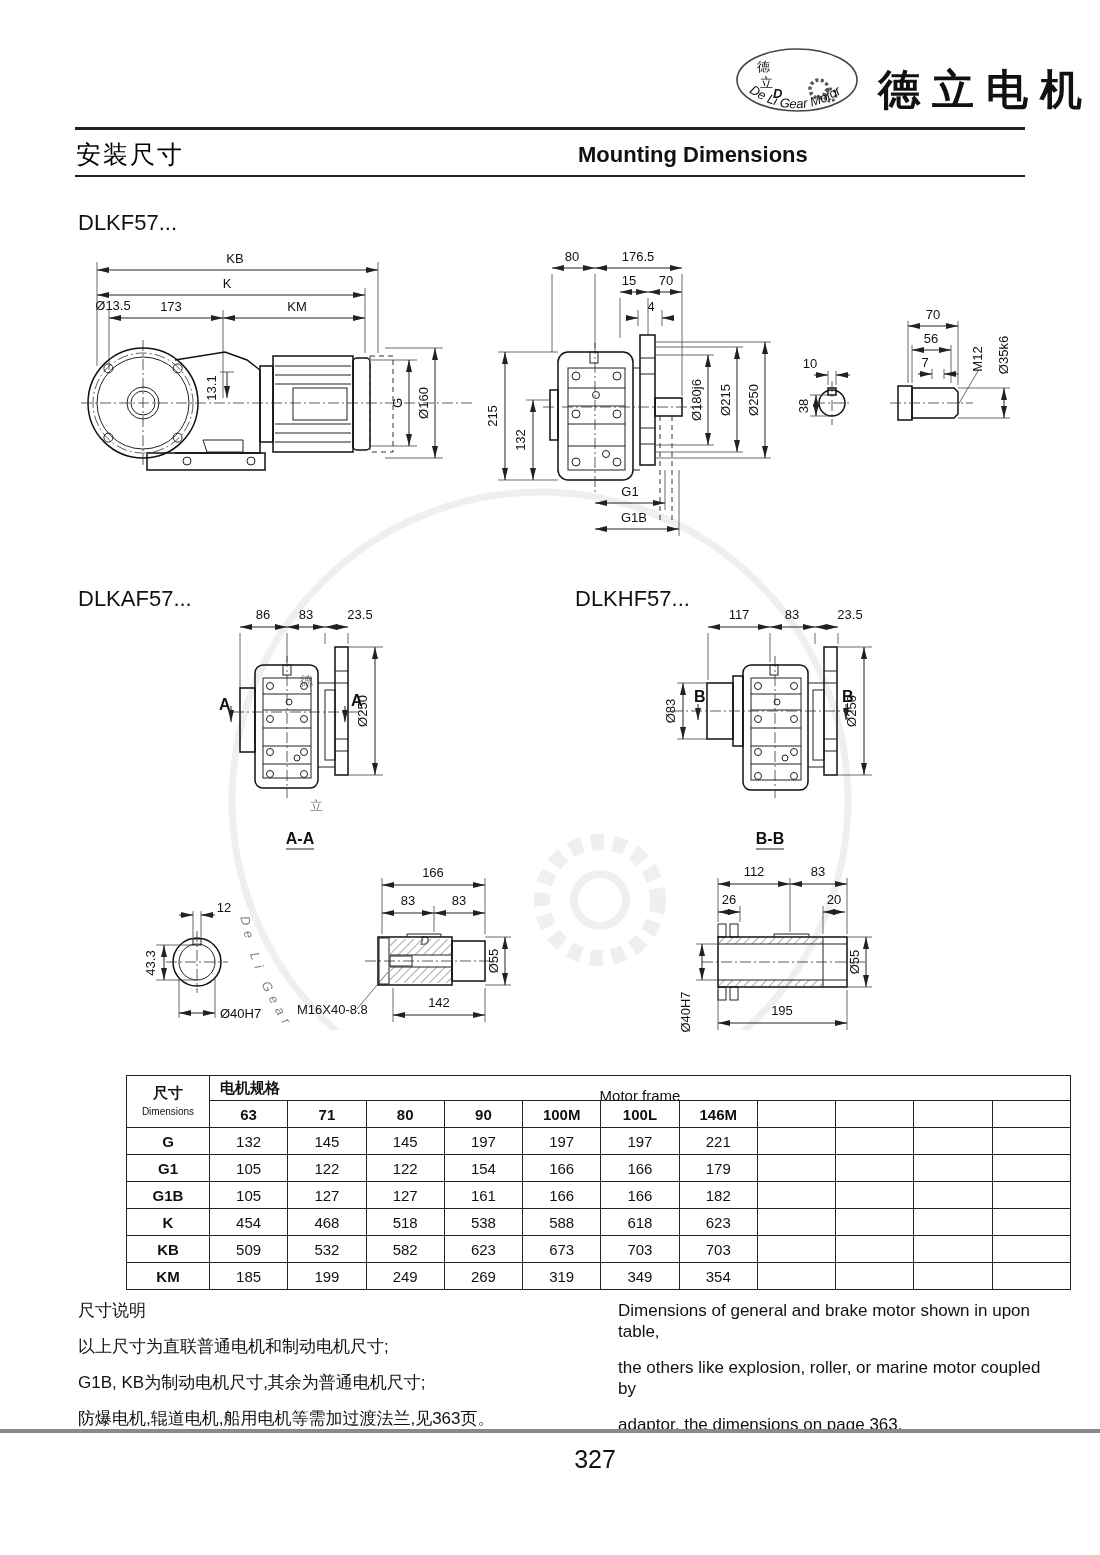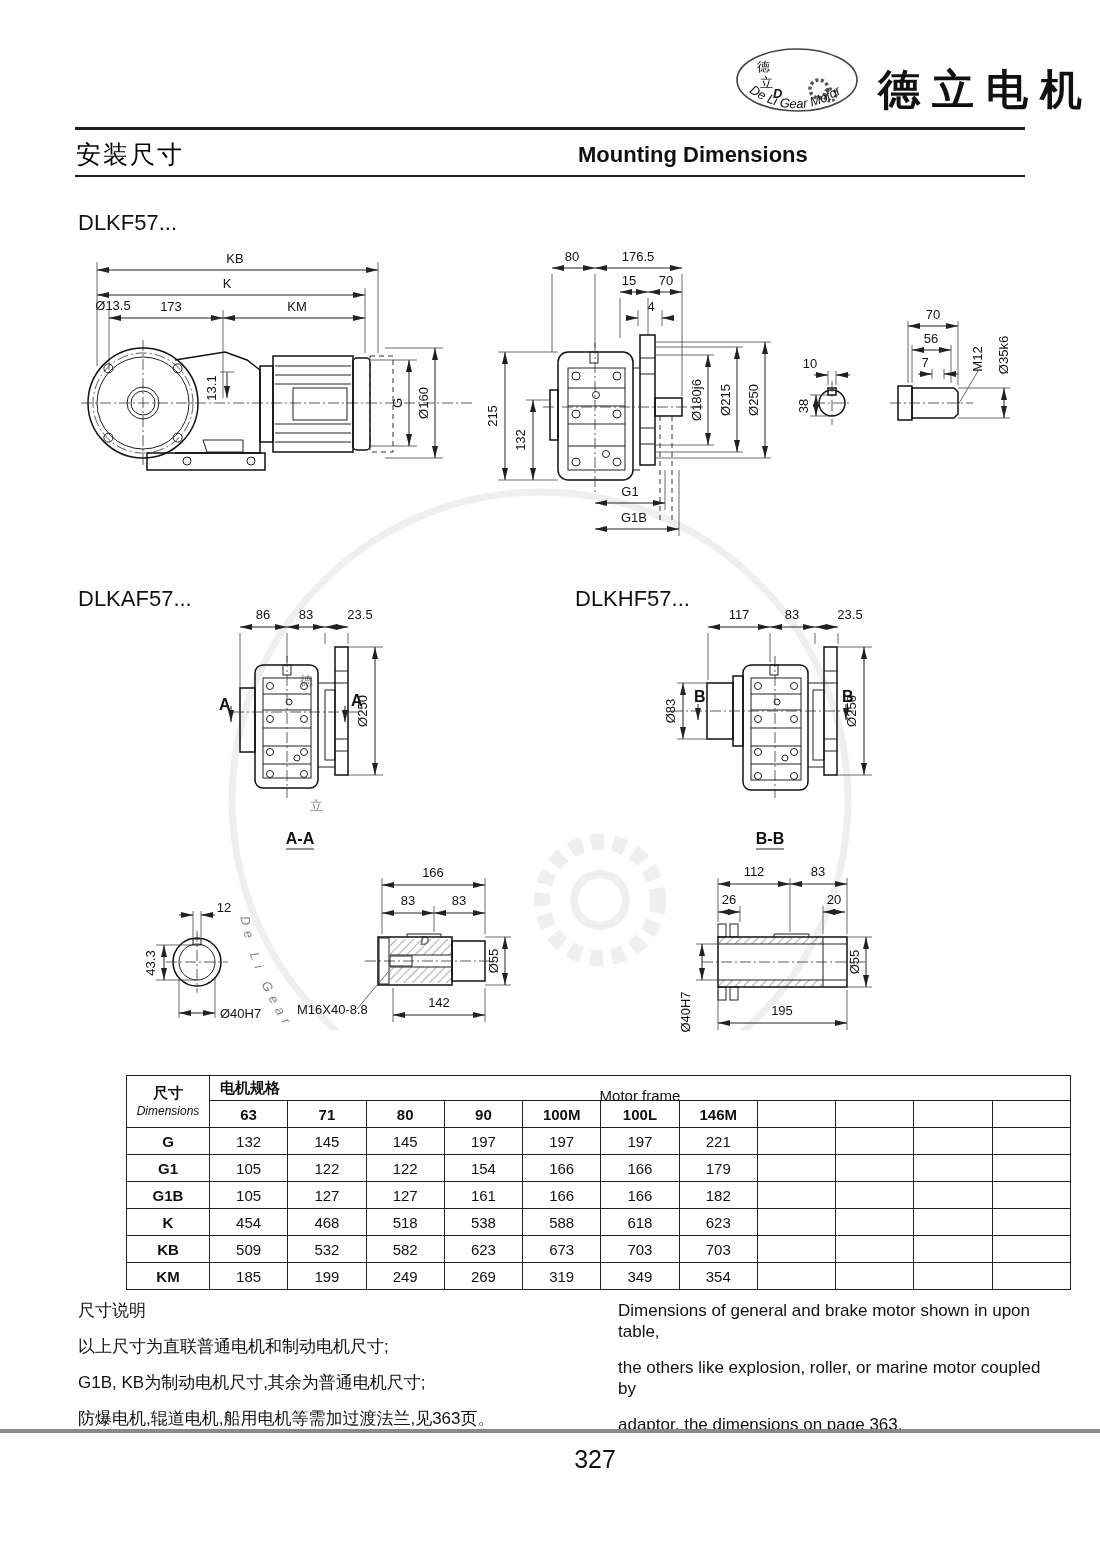--- a/index.html
+++ b/index.html
@@ -523,21 +523,21 @@
         <col>
         <col>
         <col>
         <col>
         <col>
     </colgroup>
     <thead>
       <tr>
         <th rowspan="2" class="hdr-cell">
           <span class="b">尺寸</span><br>
-          <span style="font-size:12px;font-style:italic;">Dimensions</span>
+          <span style="font-size:10px;">Dimensions</span>
         </th>
         <th class="group-cell" id="group-cell" style="height:24px;" colspan="11">
           <span class="b">电机规格</span>
           <span class="group-center">Motor frame</span>
         </th>
       </tr>
       <tr id="col-header-row">
           <th class="b">63</th>
           <th class="b">71</th>
           <th class="b">80</th>

